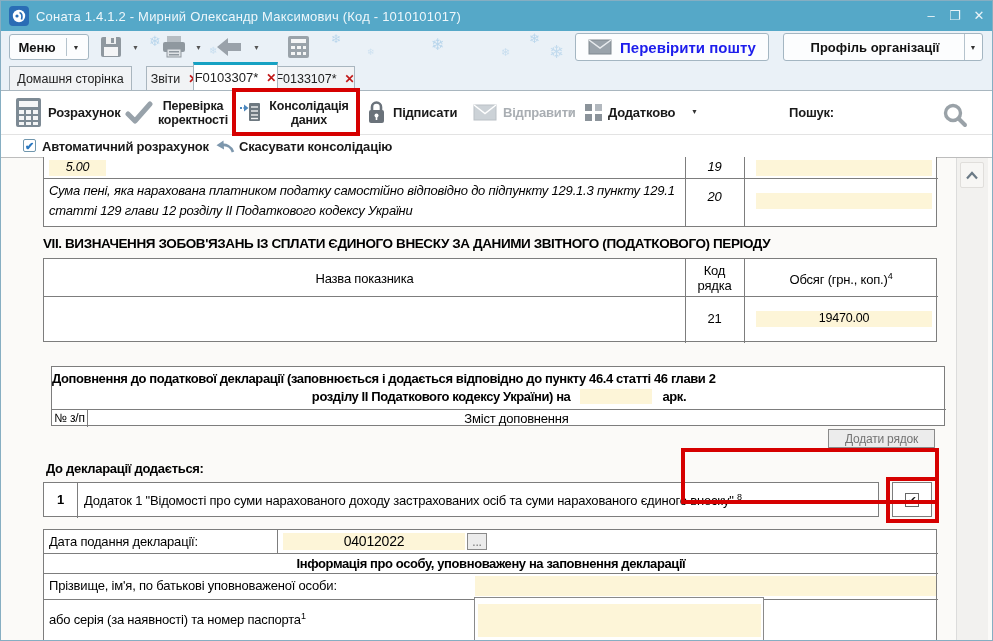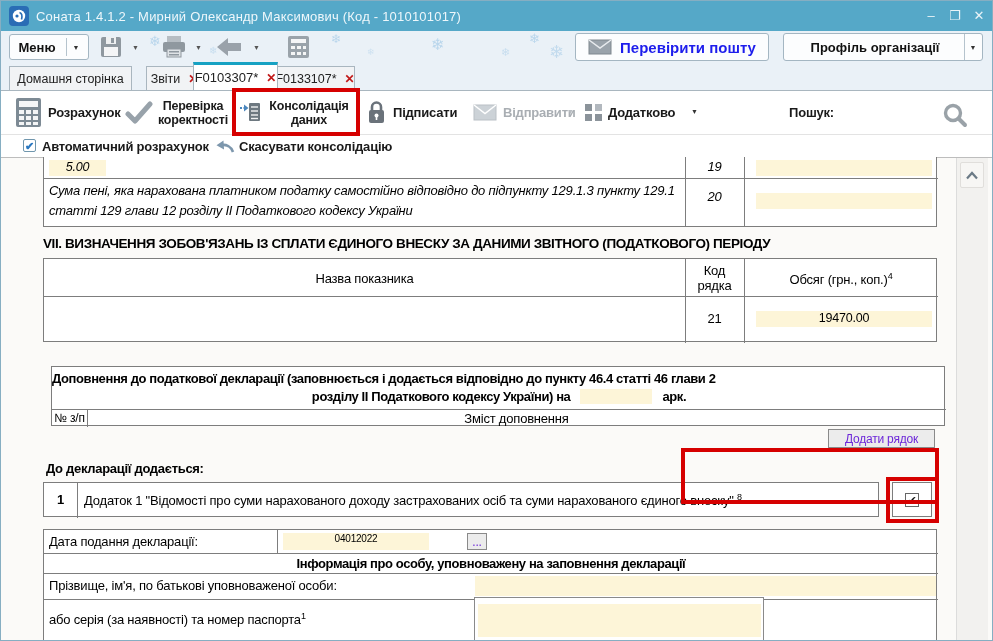--- a/index.html
+++ b/index.html
@@ -48,21 +48,21 @@
   
   .content { left:0; top:157px; width:993px; height:484px; background:#fbfaf8; font-size:13px; color:#000; letter-spacing:-.2px; }
   .bordered { border:1px solid #7d7d7d; background:#fff; }
   .hline { position:absolute; height:1px; background:#7d7d7d; }
   .vline { position:absolute; width:1px; background:#7d7d7d; }
   .cream { background:#fdf5d8; }
   .cellnum { text-align:center; }
   .sec-title { font-weight:bold; font-size:13.5px; white-space:nowrap; letter-spacing:-.4px; }
   .formtext { line-height:20px; white-space:nowrap; }
   sup { font-size:9px; }
-  .gbtn { background:#ececec; border:1px solid #8a8a8a; font-size:12px; color:#6d28d9; display:flex; align-items:center; justify-content:center; }
+  .gbtn { background:#ececec; border:1px solid #8a8a8a; font-size:12px; color:#737373; display:flex; align-items:center; justify-content:center; }
   .redbox { border:4px solid #d60000; background:transparent; z-index:5; pointer-events:none; }
   .cb2 { width:14px; height:14px; background:#fff; border:1px solid #666; text-align:center; line-height:13px; font-size:11px; color:#111; }
 
   
   .scrolltrack { left:955px; top:157px; width:32px; height:484px; background:#f2f1ef; border-left:1px solid #dcdcdc; }
   .scrollbtn { left:959px; top:161px; width:24px; height:26px; background:#f7f6f4; border:1px solid #e0dedb; border-radius:2px; display:flex; align-items:center; justify-content:center; }
 </style>
 </head>
 <body>
 
@@ -332,21 +332,21 @@
         <span>✔</span>
       </div>
     </div>
 
     <div class="abs bordered" style="left:42px;top:371px;width:894px;height:120px;">
       <div class="hline" style="left:0;top:23px;width:894px;"></div>
       <div class="hline" style="left:0;top:43px;width:894px;"></div>
       <div class="hline" style="left:0;top:69px;width:894px;"></div>
       <div class="vline" style="left:233px;top:0;height:23px;"></div>
       <div class="abs" style="left:5px;top:4px;">Дата подання декларації:</div>
-      <div class="abs cream cellnum" style="left:239px;top:3px;width:146px;height:17px;font-size:10px;">04012022</div>
+      <div class="abs cream cellnum" style="left:239px;top:3px;width:182px;height:17px;font-size:14px;">04012022</div>
       <div class="abs gbtn" style="left:423px;top:3px;width:20px;height:17px;">...</div>
       <div class="abs cellnum" style="left:0;top:26px;width:894px;font-weight:bold;letter-spacing:-.4px;">Інформація про особу, уповноважену на заповнення декларації</div>
       <div class="abs" style="left:5px;top:48px;">Прізвище, ім'я, по батькові уповноваженої особи:</div>
       <div class="abs cream" style="left:431px;top:46px;width:461px;height:20px;"></div>
       <div class="abs formtext" style="left:5px;top:76px;">
         <div><span>або серія (за наявності) та номер паспорта</span><sup>1</sup></div>
       </div>
       <div class="abs" style="left:430px;top:67px;width:290px;height:46px;border:1px solid #8a8a8a;background:#fff;">
         <div class="abs cream" style="left:3px;top:6px;width:283px;height:33px;"></div>
       </div>

